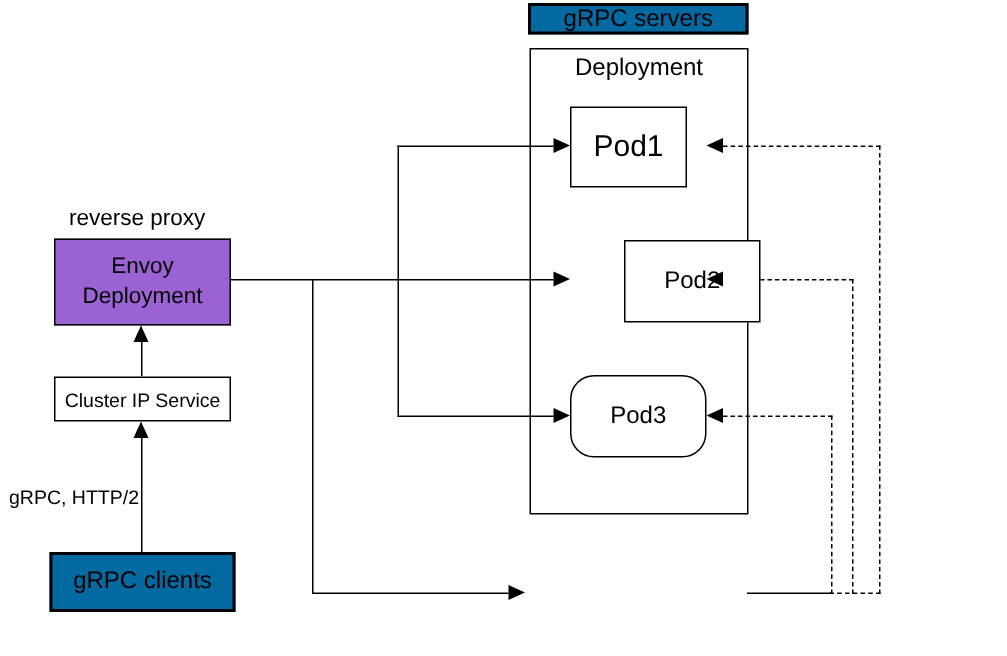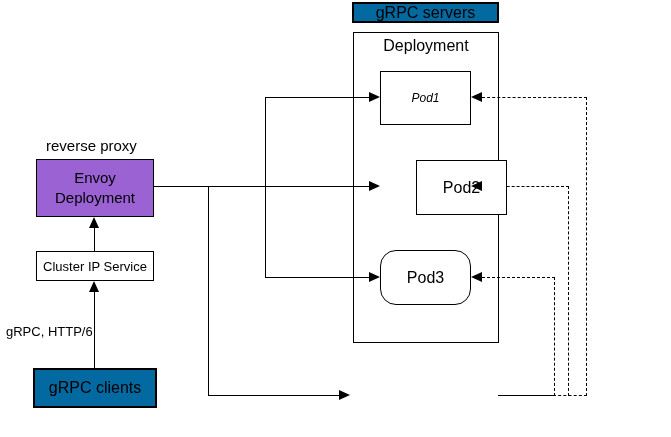--- a/index.html
+++ b/index.html
@@ -46,42 +46,42 @@
   <div class="line dash v" style="left:568px;top:186px;height:210px;"></div>
   <div class="line dash v" style="left:554px;top:277px;height:119px;"></div>
   <div class="line dash h" style="left:482px;top:97px;width:105px;"></div>
   <div class="line dash h" style="left:482px;top:186px;width:87px;"></div>
   <div class="line dash h" style="left:482px;top:277px;width:73px;"></div>
 
   <div class="box gray" style="left: 352px; top: 2px; width: 147px; height: 21px; font-size: 16px; background: #0369a1; justify-content: center;">
     <span>gRPC servers</span>
   </div>
 
-  <div class="box" style="left:380px;top:71px;width:91px;height:54px;font-size:12px;font-style:italic;">
+  <div class="box" style="left:380px;top:71px;width:78px;height:54px;font-size:20px;">
     <span>Pod1</span>
   </div>
   <div class="box" style="left:380px;top:160px;width:91px;height:55px;font-size:16px;margin-left:36px;">
     <span>Pod2</span>
   </div>
   <div class="box" style="left:380px;top:250px;width:91px;height:55px;font-size:16px;border-radius:16px;">
     <span>Pod3</span>
   </div>
 
   <div class="label" style="left:46px;top:137px;font-size:15px;text-align:right;">reverse proxy</div>
 
   <div class="box two-line" style="left: 36px; top: 159px; width: 118px; height: 58px; font-size: 15px; flex-direction: column; background: rgb(155, 98, 211);">
     <span>Envoy</span>
     <span>Deployment</span>
   </div>
 
   <div class="box" style="left:36px;top:251px;width:118px;height:30px;font-size:13px;">
     <span>Cluster IP Service</span>
   </div>
 
-  <div class="label" style="left:6px;top:324px;font-size:13px;">gRPC, HTTP/6</div>
+  <div class="label" style="left:6px;top:324px;font-size:13px;">gRPC, HTTP/2</div>
 
   <div class="box gray" style="left: 33px; top: 368px; width: 124px; height: 40px; font-size: 16px; background: #0369a1;">
     <span>gRPC clients</span>
   </div>
 
 
 
   <div class="arrow right" style="left:369px;top:92px;"></div>
   <div class="arrow right" style="left:369px;top:181px;"></div>
   <div class="arrow right" style="left:369px;top:272px;"></div>

